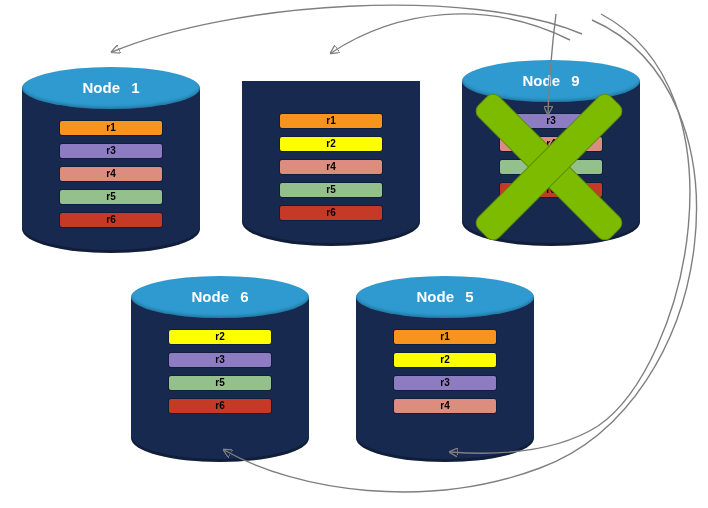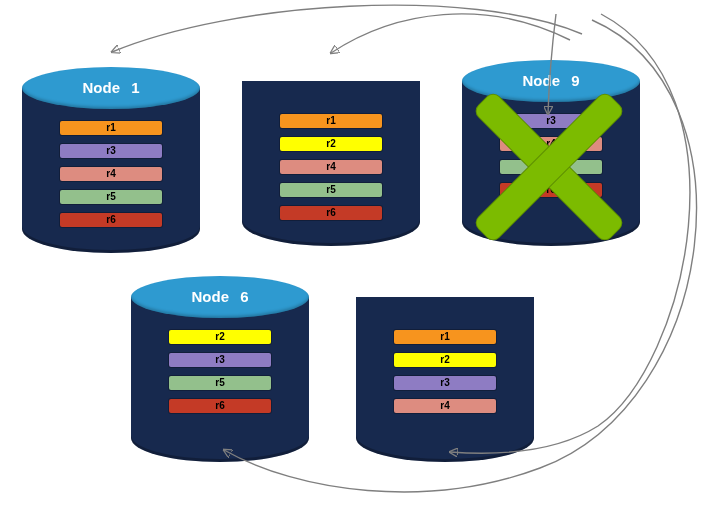--- a/index.html
+++ b/index.html
@@ -100,20 +100,23 @@
     <div class="rows">
         <div class="row-bar" style="background: rgb(255, 255, 0);">r2</div>
         <div class="row-bar" style="background: rgb(142, 124, 195);">r3</div>
         <div class="row-bar" style="background: rgb(147, 192, 140);">r5</div>
         <div class="row-bar" style="background: rgb(196, 58, 38);">r6</div>
       </div>
   </div>
 
   <div class="node" style="left:356px;top:276px;">
     <div class="cyl-body"></div>
+    <div class="cyl-top">
+      <span class="node-title">Node 5</span>
+    </div>
     <div class="rows">
         <div class="row-bar" style="background: rgb(247, 148, 30);">r1</div>
         <div class="row-bar" style="background: rgb(255, 255, 0);">r2</div>
         <div class="row-bar" style="background: rgb(142, 124, 195);">r3</div>
         <div class="row-bar" style="background: rgb(221, 140, 128);">r4</div>
       </div>
   </div>
 
   <div class="fail-x">
     <div class="bar bar1"></div>

